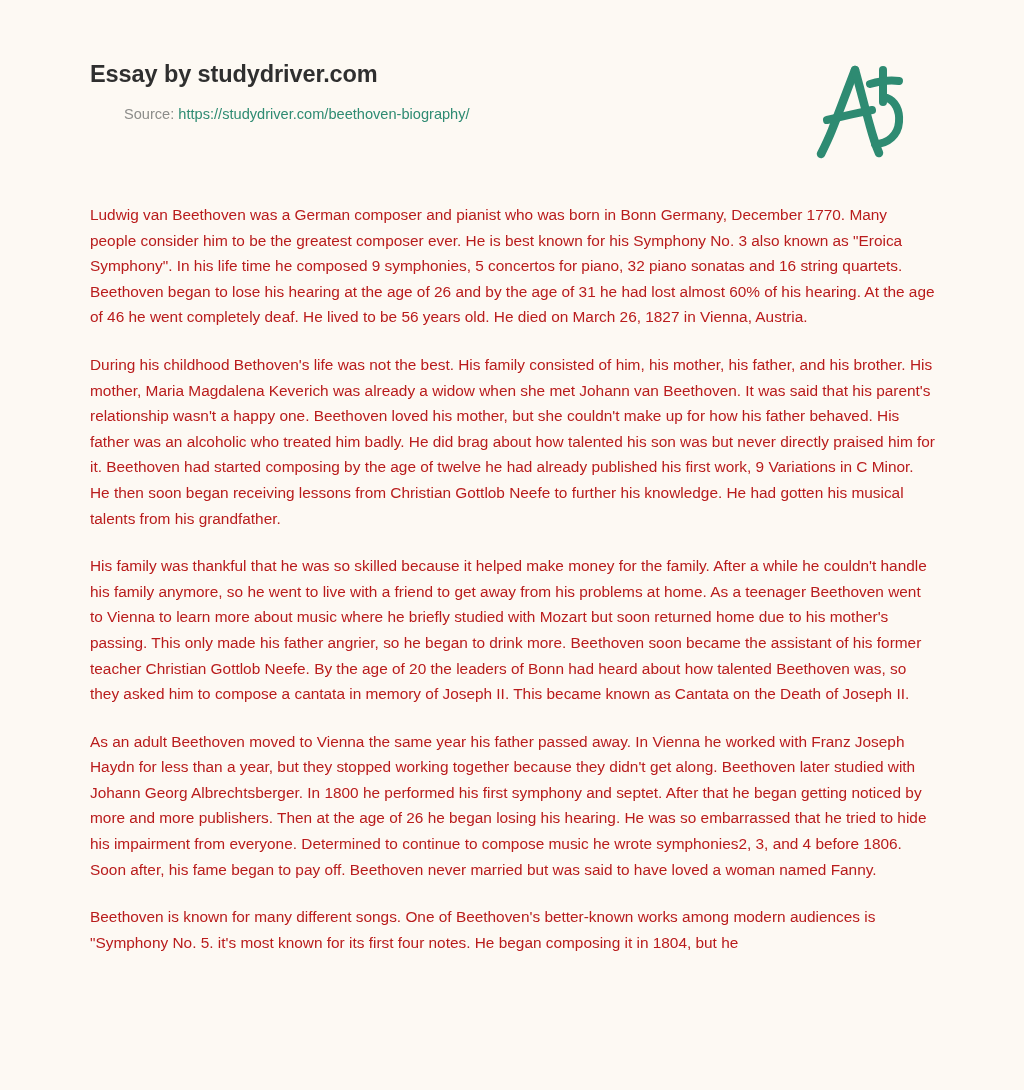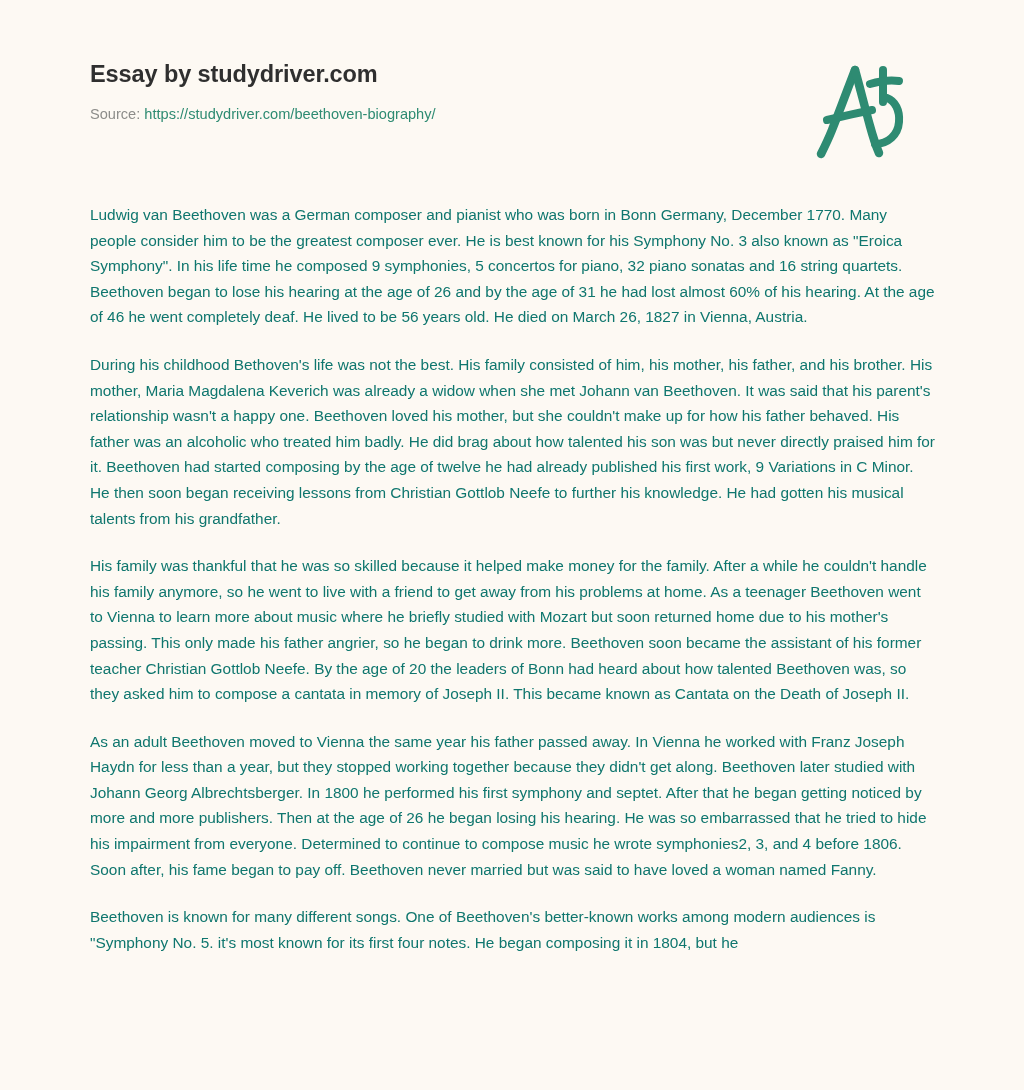--- a/index.html
+++ b/index.html
@@ -45,20 +45,21 @@
     letter-spacing: -0.1px;
     line-height: 1.2;
     margin: 0;
   }
 
   .source-line {
     margin-top: 17px;
     font-size: 14.6px;
     line-height: 1.3;
     white-space: nowrap;
+    margin-left: 34px;
   }
   .source-label {
     color: #8d8d8a;
   }
   .source-url {
     color: #2e8b72;
     text-decoration: none;
   }
 
   
@@ -83,21 +84,21 @@
   }
 
   .article {
     padding: 34px 88px 0 90px;
   }
 
   .article p {
     margin: 0 0 22px 0;
     font-size: 15.4px;
     line-height: 25.6px;
-    color: #0f766e;
+    color: #b91c1c;
     text-align: left;
     max-width: 848px;
   }
   .article p:last-child { margin-bottom: 0; }
 </style>
 </head>
 <body>
 
 <div class="page">
 

